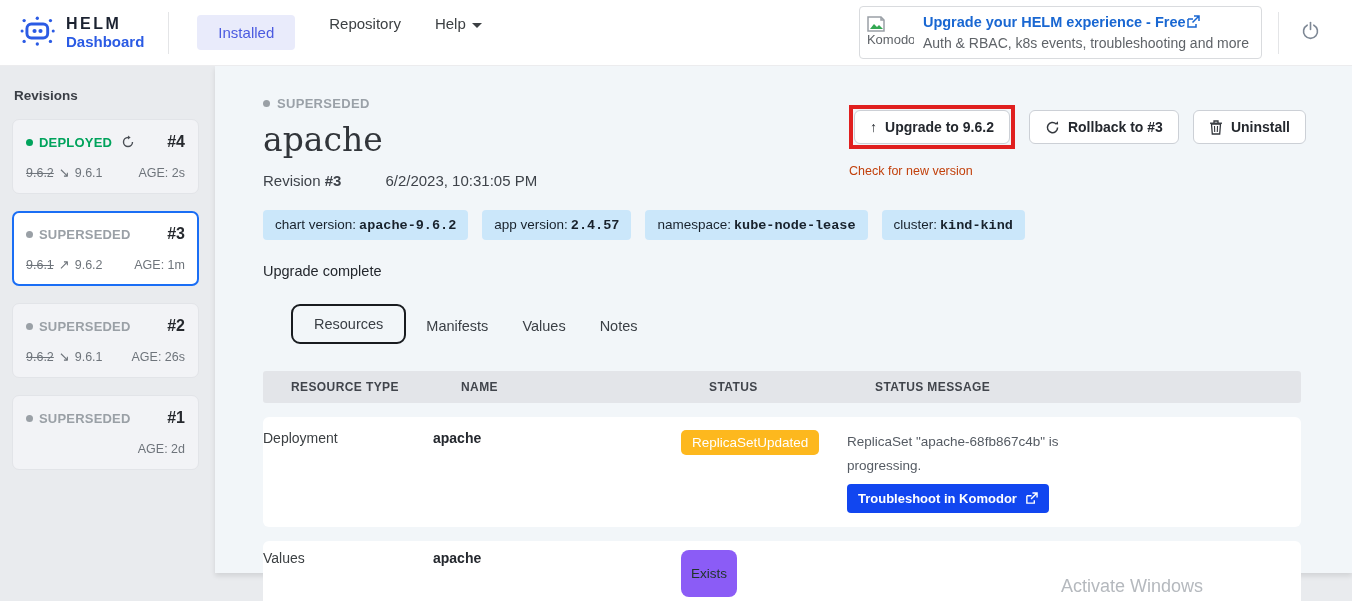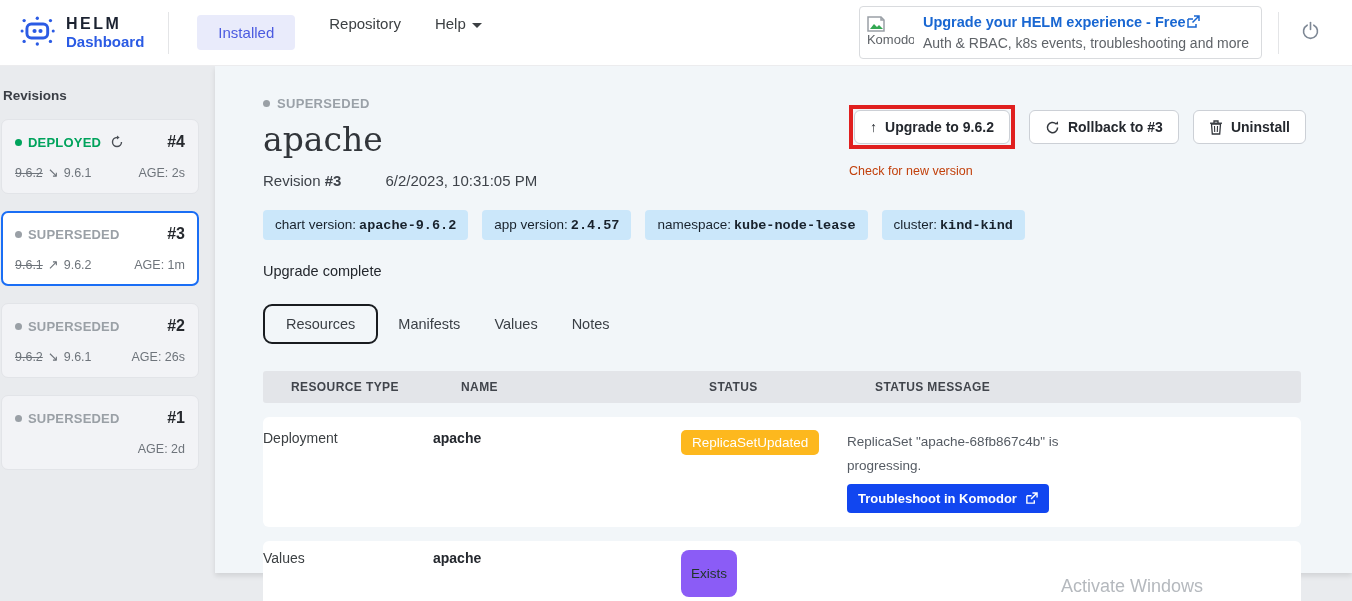--- a/index.html
+++ b/index.html
@@ -23,21 +23,21 @@
   .banner { display:flex; align-items:center; gap:9px; border:1px solid #d9dbde; border-radius:4px;
             background:#fff; padding:5px 12px 5px 7px; cursor:pointer; }
   .banner-img { width:47px; overflow:hidden; display:flex; flex-direction:column; align-items:flex-start;
                 color:#5f6368; font-size:13px; line-height:1.3; white-space:nowrap; }
   .banner-col { display:flex; flex-direction:column; line-height:1.45; }
   .banner-title { color:#1967d2; font-weight:700; font-size:14.5px; display:flex; align-items:center; }
   .banner-sub { color:#5f6368; font-size:14px; }
   .power-btn { margin:0 14px 0 0; padding:6px; cursor:pointer; }
 
   
-  .sidebar { position:absolute; left:0; top:66px; width:215px; bottom:0; padding:22px 16px 0 1px; }
+  .sidebar { position:absolute; left:0; top:66px; width:215px; bottom:0; padding:22px 16px 0 12px; }
   .sidebar-title { font-size:13.5px; font-weight:700; color:#3a3e45; margin:0 0 16px 2px; }
   .rev-card { background:#f2f3f6; border:1px solid #e2e4e8; border-radius:7px; padding:13px 13px 13px;
               margin-bottom:17px; cursor:pointer; }
   .rev-card.selected { background:#fff; border:2px solid #1a6ef5; padding:12px 12px 12px; }
   .rev-top { display:flex; align-items:center; gap:6px;text-align:right; }
   .dot { width:7px; height:7px; border-radius:50%; display:inline-block; }
   .dot.green { background:#00a35c; } .dot.gray { background:#9aa0a6; }
   .rev-status { font-size:13px; font-weight:700; letter-spacing:.2px; }
   .rev-status.green { color:#00a35c; } .rev-status.gray { color:#9aa0a6; }
   .rev-num { margin-left:auto; font-weight:700; font-size:16px; color:#26292e; }
@@ -62,21 +62,21 @@
   .actions { position:absolute; top:39px; right:46px; display:flex; align-items:flex-start; gap:14px; }
   .btn { background:#fff; border:1px solid #ccd0d6; border-radius:6px; padding:8px 15px;
          font-weight:700; font-size:14px; color:#24282e; display:inline-flex; align-items:center;
          gap:8px; cursor:pointer; white-space:nowrap; font-family:"Liberation Sans",sans-serif; }
   .red-col { display:flex; flex-direction:column; }
   .red-wrap { border:4px solid #e01f1f; padding:1px; }
   .check-link { font-size:12.5px; color:#c2410c; margin-top:15px; cursor:pointer; }
   .btn-row { margin-top:5px; }
 
   
-  .tabs { display:flex; align-items:center; margin-top:25px; }
+  .tabs { display:flex; align-items:flex-end; margin-top:25px;margin-left:28px; }
   .tab { font-size:14.5px; color:#3a3f45; cursor:pointer; margin-right:34px; padding:10px 0; }
   .tab.active { border:2px solid #191c20; border-radius:9px; padding:10px 21px; margin-right:20px; }
 
   
   .table { margin-top:27px; width:1038px; }
   .tbl-grid { display:grid; grid-template-columns:170px 248px 166px 1fr; padding-left:28px; align-items:start; }
   .tbl-head { background:#e3e5e9; border-radius:3px; height:32px; align-items:center;
               font-size:12px; font-weight:700; letter-spacing:.4px; color:#41454c; }
   .tbl-row { background:#fff; border-radius:6px; margin-top:14px; padding:13px 0 14px; font-size:14px; color:#3c4043; }
   .cell-name { font-weight:700; color:#24282e; }

